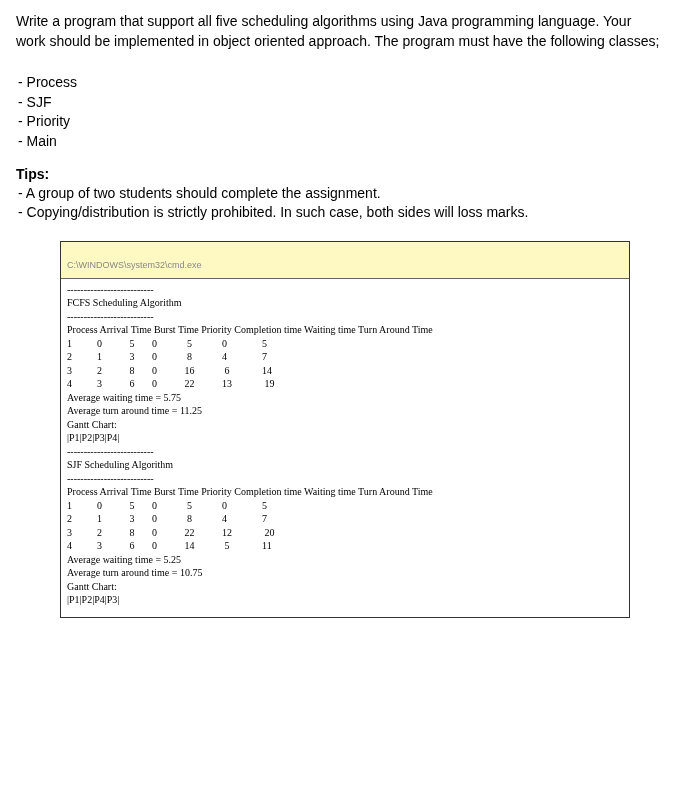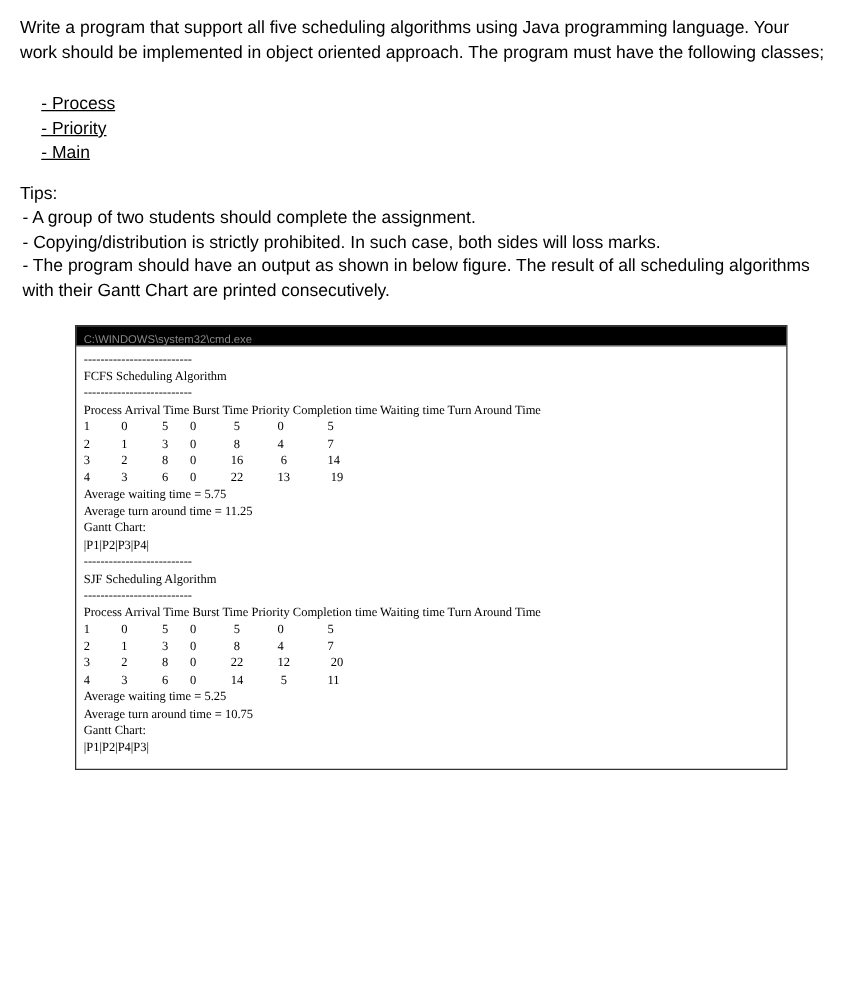--- a/index.html
+++ b/index.html
@@ -6,36 +6,36 @@
     body {
       font-family: Arial, sans-serif;
       font-size: 14px;
       color: #000;
       background: #fff;
       padding: 12px 16px;
       width: 680px;
     }
     .intro { line-height: 1.4; margin-bottom: 22px; }
     .class-list { margin-bottom: 14px; }
-    .class-item { margin-left: 17px; line-height: 1.4; text-decoration: underline; }
-    .tips-title { font-weight: normal; margin-bottom: 2px; }
+    .class-item { margin-left: 2px; line-height: 1.4; }
+    .tips-title { font-weight: bold; margin-bottom: 2px; }
     .tip-item { margin-left: 2px; line-height: 1.4; }
     .console-wrap {
       margin: 18px 0 0 44px;
       border: 1px solid #333;
       width: 570px;
       background: #fff;
     }
     .console-header {
-      background: #000000;
+      background: #fef9c3;
       border-bottom: 1px solid #666;
       height: 16px;
       font-size: 9px;
       color: #888;
-      padding: 5px 6px;
+      padding: 18px 6px;
       font-family: Arial, sans-serif;
     }
     .console-body {
       font-family: Liberation Serif, serif;
       font-size: 10px;
       padding: 4px 6px 10px 6px;
       line-height: 1.35;
       color: #000;
       white-space: pre;
     }
@@ -43,29 +43,29 @@
     .dashes { letter-spacing: 0px; }
     .table-row { }
   </style>
 </head>
 <body>
 
 <div class="intro">Write a program that support all five scheduling algorithms using Java programming language. Your work should be implemented in object oriented approach. The program must have the following classes;</div>
 
 <div class="class-list">
   <div class="class-item">- Process</div>
+  <div class="class-item">- SJF</div>
   <div class="class-item">- Priority</div>
   <div class="class-item">- Main</div>
 </div>
 
 <div class="tips-title">Tips:</div>
 <div>
   <div class="tip-item">- A group of two students should complete the assignment.</div>
   <div class="tip-item">- Copying/distribution is strictly prohibited. In such case, both sides will loss marks.</div>
-  <div class="tip-item">- The program should have an output as shown in below figure. The result of all scheduling algorithms with their Gantt Chart are printed consecutively.</div>
 </div>
 
 <div class="console-wrap">
   <div class="console-header">C:\WINDOWS\system32\cmd.exe</div>
   <div class="console-body"><span class="dashes">--------------------------</span>
 <span class="algo-title">FCFS Scheduling Algorithm</span>
 <span class="dashes">--------------------------</span>
 <span>Process Arrival Time Burst Time Priority Completion time Waiting time Turn Around Time</span>
 <span class="table-row" id="fcfs-r0">1          0           5       0            5            0              5</span>
 <span class="table-row" id="fcfs-r1">2          1           3       0            8            4              7</span>

